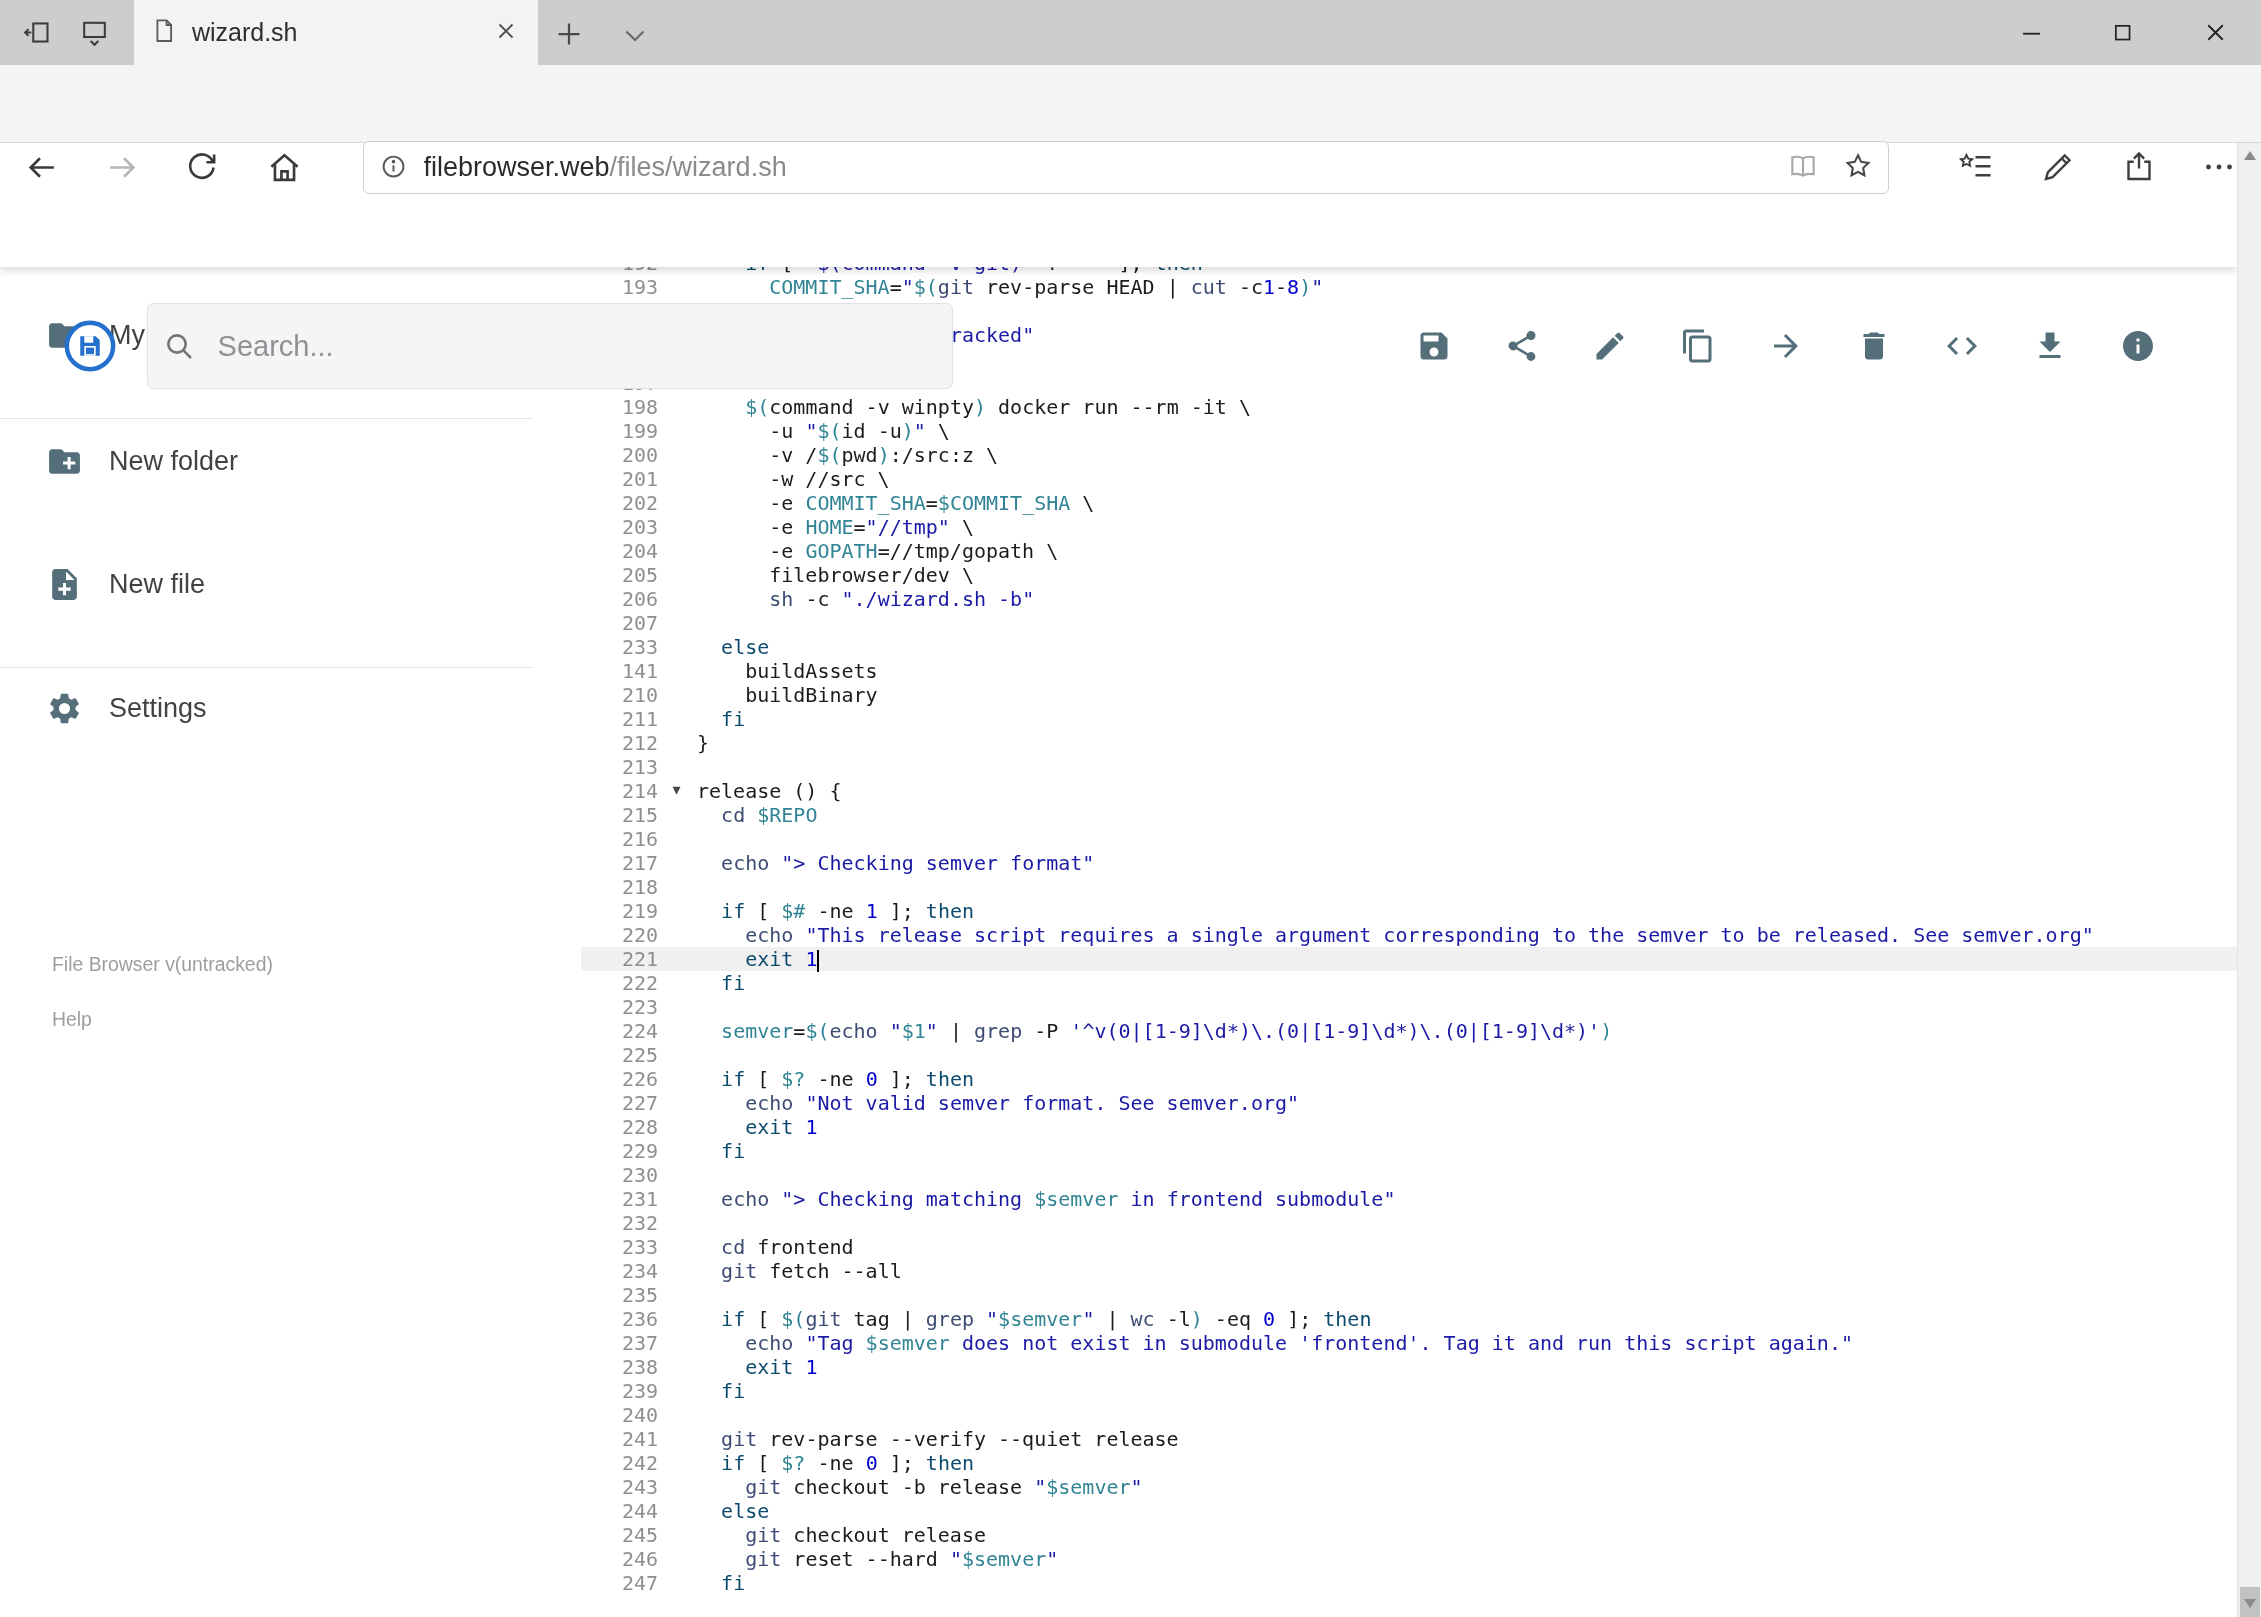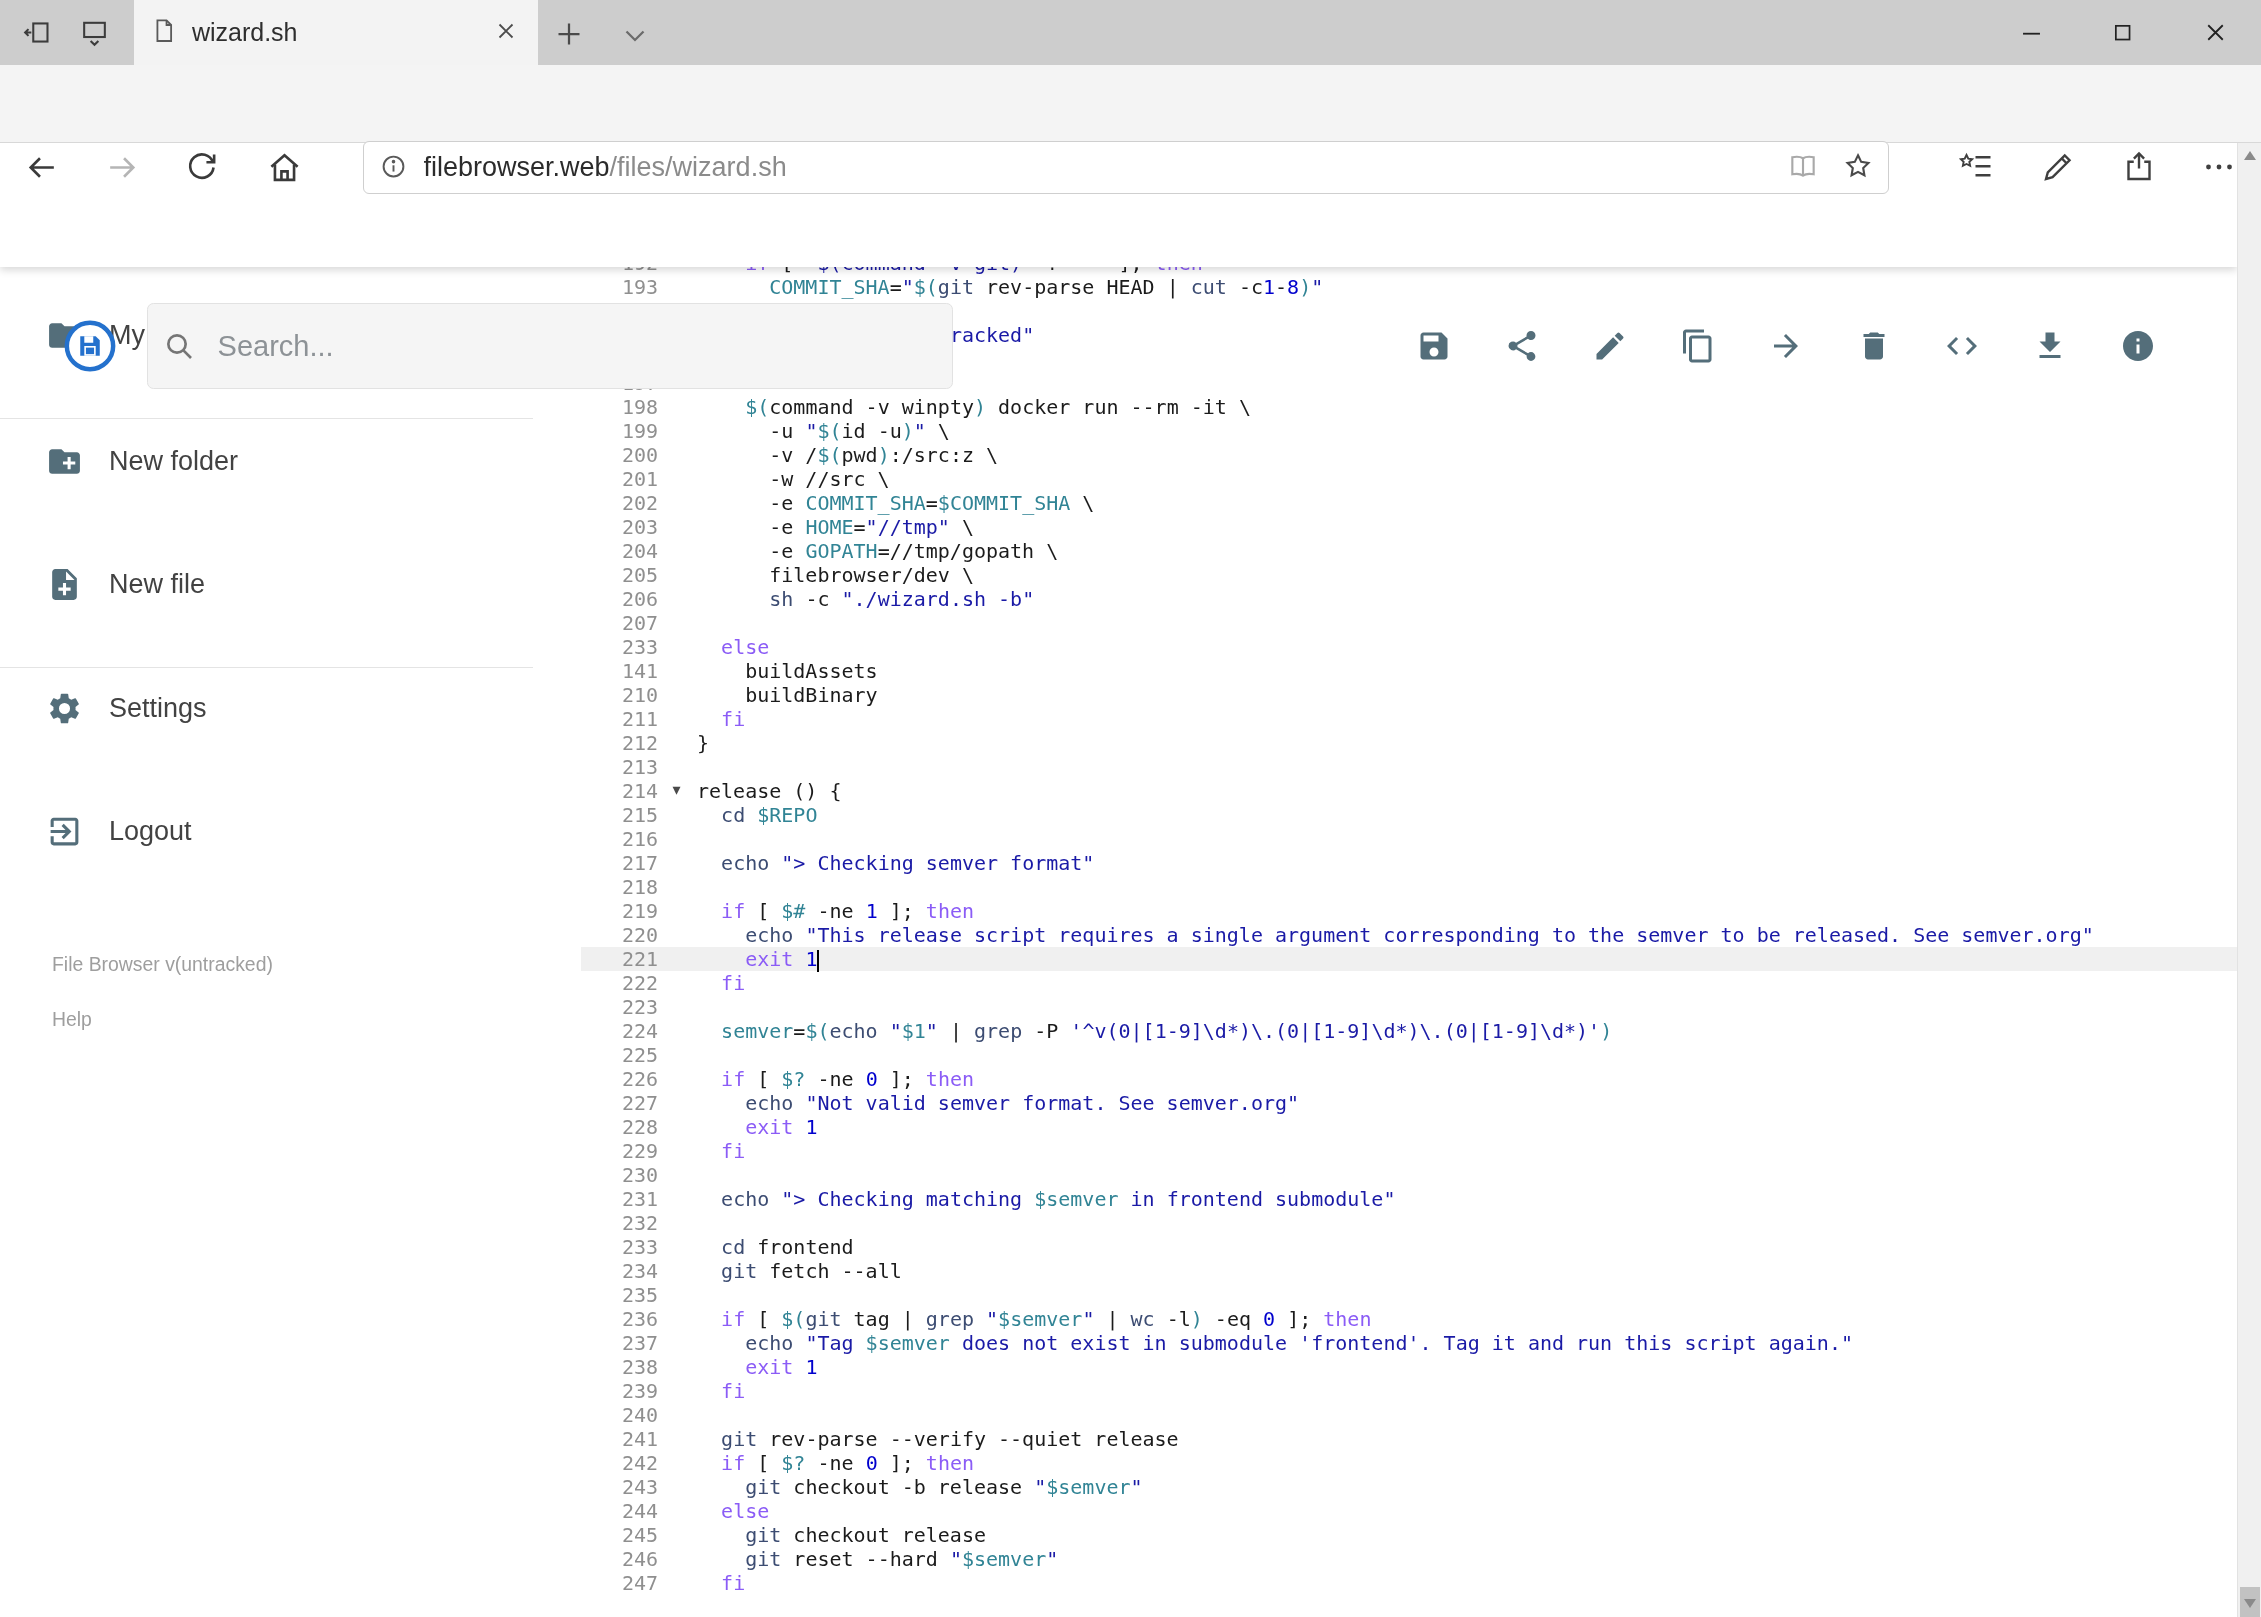--- a/index.html
+++ b/index.html
@@ -54,21 +54,21 @@
   
   .editor { position:absolute; left:581px; top:251px; right:24px; bottom:0; z-index:1; background:#fff;
             font-family:"DejaVu Sans Mono","Liberation Mono",monospace; font-size:20px; }
   .cl { display:flex; height:24px; line-height:24px; white-space:pre; }
   .cl.active { background:#f0f0f0; }
   .gut { flex:none; width:77px; text-align:right; color:#8f8f8f; position:relative; }
   .fold { position:absolute; right:-22.6px; top:-0.8px; font-size:16px; color:#4a4a4a;
           font-family:"Liberation Sans",sans-serif; cursor:pointer; }
   .src { flex:1; padding-left:39px; }
   .tk-d { color:#1b1b1b; }
-  .tk-k { color:#8b5cf6; }
+  .tk-k { color:#0c4a6e; }
   .tk-b { color:#3c4c72; }
   .tk-v { color:#318495; }
   .tk-s { color:#1a1aa6; }
   .tk-num { color:#0000cd; }
   .cursor { display:inline-block; width:1.6px; height:22px; background:#000; vertical-align:middle; }
 
   
   .scrollbar { position:absolute; right:0; top:142px; width:24px; bottom:0; background:#f0f0f0;
                border-left:0.8px solid #e2e2e2; z-index:6; }
   .sb-btn { position:absolute; left:0; width:24px; height:27.4px; display:flex; align-items:center; justify-content:center; }
@@ -375,28 +375,20 @@
 
   <div class="side-item" style="top:409px">
     <span class="s-icon">
       <svg viewBox="0 0 24 24" width="37" height="37" fill="#546e7a">
           <path d="M19.14 12.94c.04-.3.06-.61.06-.94s-.02-.64-.07-.94l2.03-1.58a.49.49 0 0 0 .12-.61l-1.92-3.32a.488.488 0 0 0-.59-.22l-2.39.96c-.5-.38-1.03-.7-1.62-.94L14.4 2.81a.484.484 0 0 0-.48-.41h-3.84c-.24 0-.43.17-.47.41l-.36 2.54c-.59.24-1.13.57-1.62.94l-2.39-.96c-.22-.08-.47 0-.59.22L2.74 8.87c-.12.21-.08.47.12.61l2.03 1.58c-.05.3-.09.63-.09.94s.02.64.07.94l-2.03 1.58a.49.49 0 0 0-.12.61l1.92 3.32c.12.22.37.29.59.22l2.39-.96c.5.38 1.03.7 1.62.94l.36 2.54c.05.24.24.41.48.41h3.84c.24 0 .44-.17.47-.41l.36-2.54c.59-.24 1.13-.56 1.62-.94l2.39.96c.22.08.47 0 .59-.22l1.92-3.32a.49.49 0 0 0-.12-.61l-2.01-1.58zM12 15.6a3.6 3.6 0 1 1 0-7.2 3.6 3.6 0 0 1 0 7.2z"></path>
         </svg>
     </span>
     <span class="s-label">Settings</span>
   </div>
 
-  <div class="side-item" style="top:532px">
-    <span class="s-icon">
-      <svg viewBox="0 0 24 24" width="37" height="37" fill="#546e7a">
-          <path d="M10.09 15.59L11.5 17l5-5-5-5-1.41 1.41L12.67 11H3v2h9.67l-2.58 2.59zM19 3H5c-1.11 0-2 .9-2 2v4h2V5h14v14H5v-4H3v4c0 1.1.89 2 2 2h14c1.1 0 2-.9 2-2V5c0-1.1-.9-2-2-2z"></path>
-        </svg>
-    </span>
-    <span class="s-label">Logout</span>
-  </div>
 
   <div class="side-footer">
     <div>File Browser v(untracked)</div>
     <div class="help">Help</div>
   </div>
 </div>
 
 <div class="scrollbar">
   <span class="sb-btn sb-up">
       <span class="tri-up"></span>

